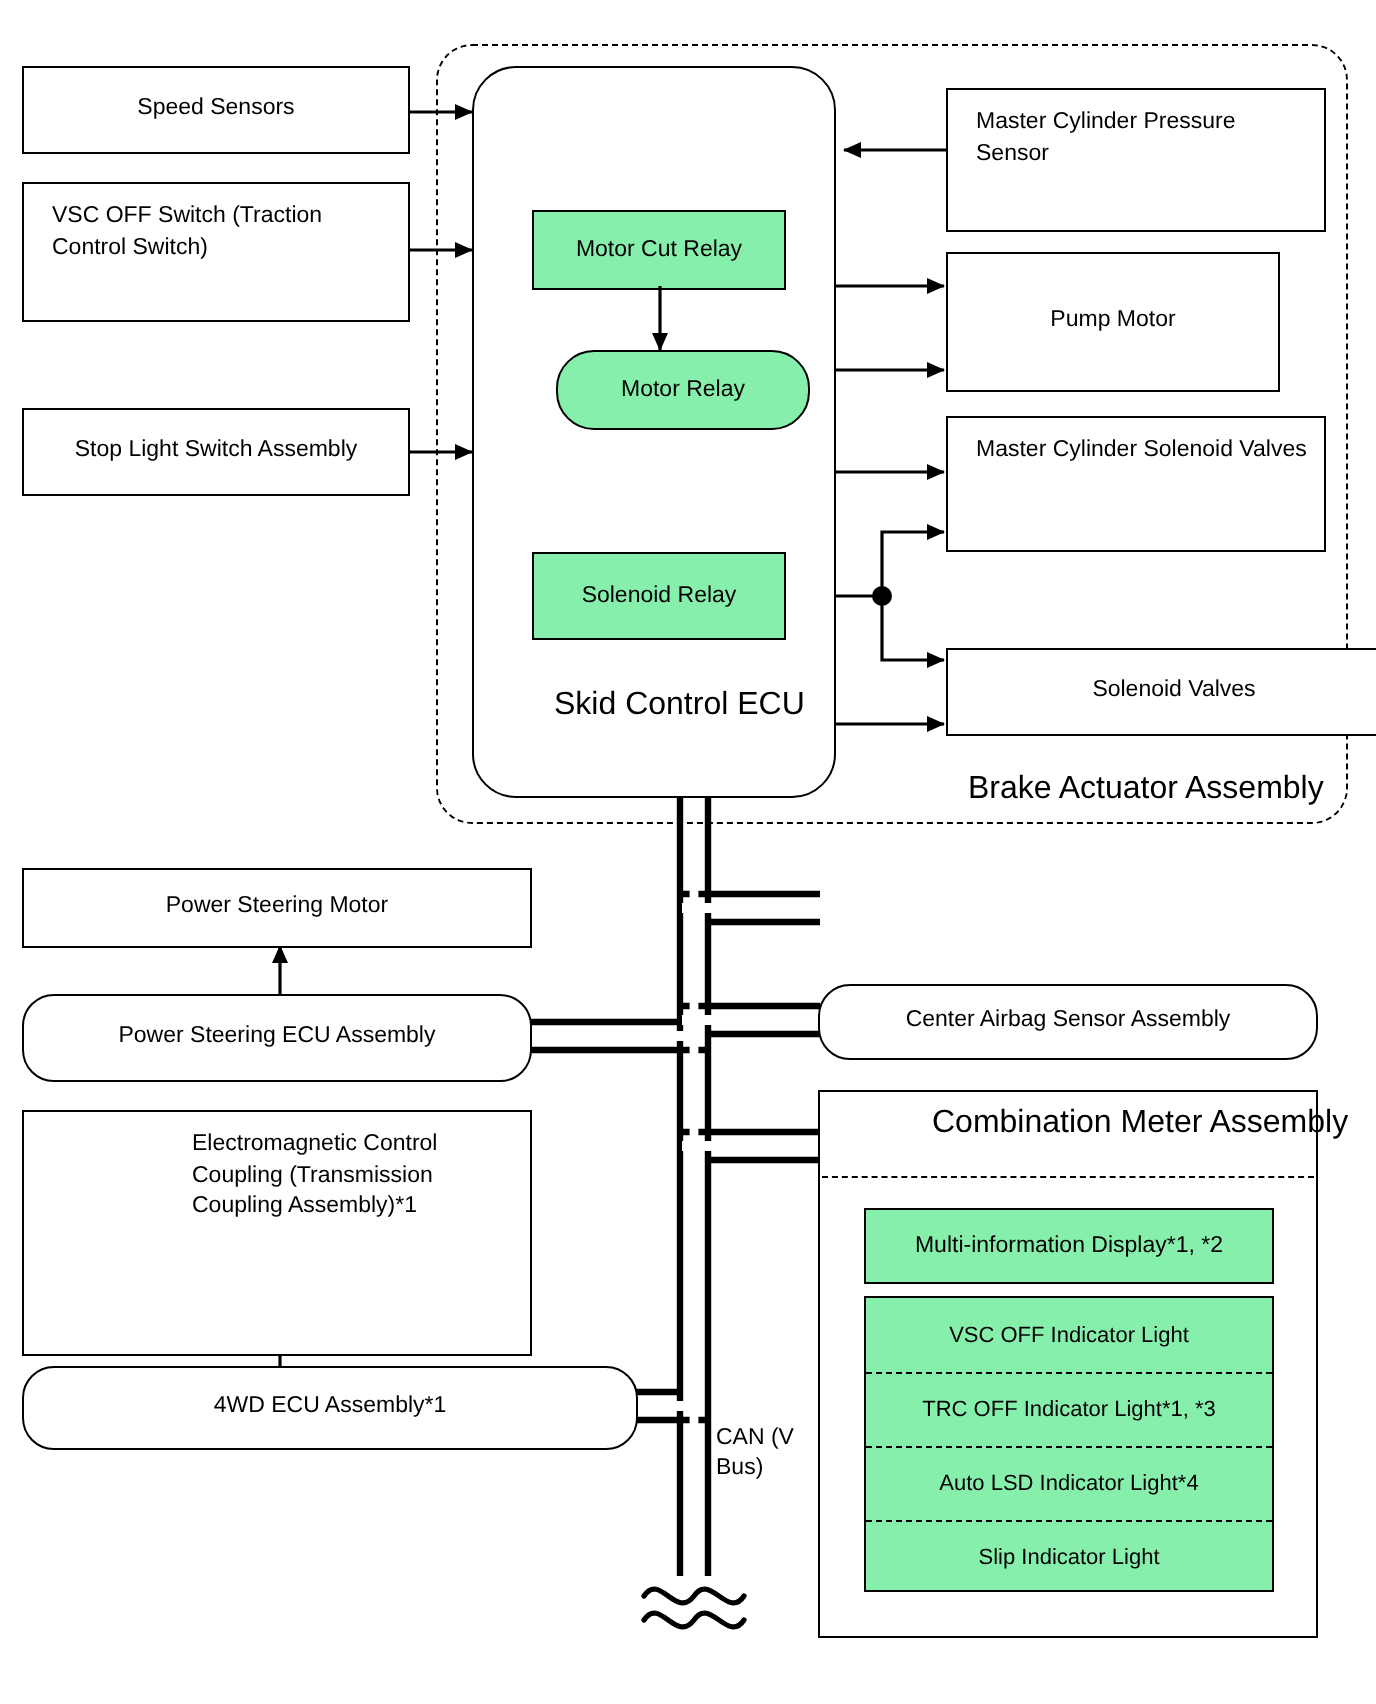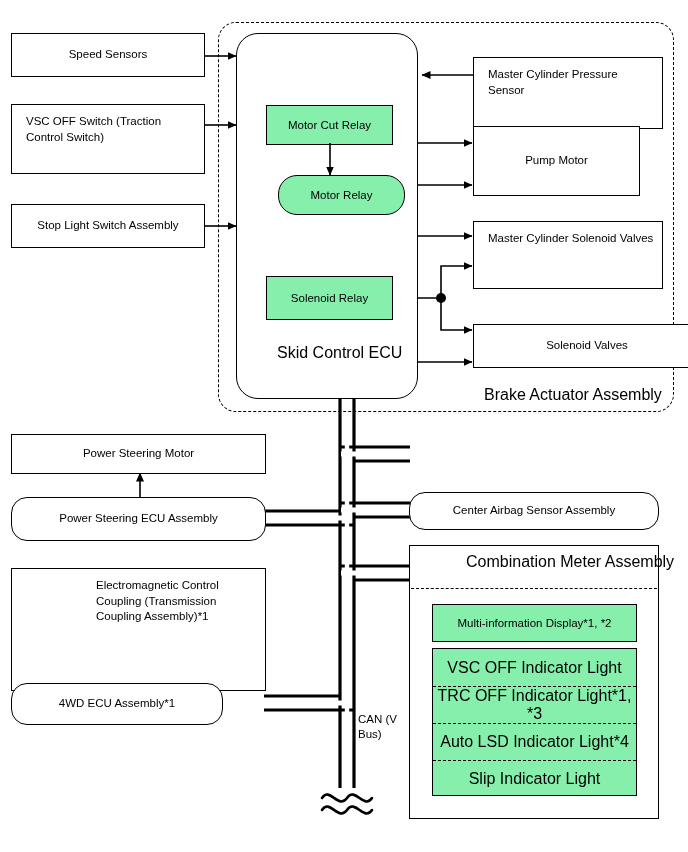--- a/index.html
+++ b/index.html
@@ -42,21 +42,20 @@
     align-items: center;
     justify-content: center;
     text-align: center;
   }
   .lbl-top-left {
     display: flex;
     align-items: flex-start;
     justify-content: flex-start;
     text-align: left;
     padding: 9px 8px 0 14px;
-    margin-top: 13px;
   }
   .group-dashed {
     position: absolute;
     box-sizing: border-box;
     border: 1.5px dashed #000000;
     border-radius: 18px;
     background: transparent;
     z-index: 1;
   }
   .group-caption {
@@ -74,21 +73,21 @@
     font-size: 11.5px;
     display: flex;
     align-items: center;
     justify-content: center;
     text-align: center;
     z-index: 4;
   }
   .inner-dashed-row {
     position: absolute;
     box-sizing: border-box;
-    font-size: 16px;
+    font-size: 11px;
     display: flex;
     align-items: center;
     justify-content: center;
     text-align: center;
     z-index: 5;
     border-top: 1.4px dashed #000000;
   }
   .inner-dashed-row.first { border-top: none; }
   .bus-label {
     position: absolute;
@@ -247,21 +246,21 @@
   </div>
 
   <div class="node rounded lbl-center" style="left:11px; top:497px; width:255px; height:44px;">
     <span>Power Steering ECU Assembly</span>
   </div>
 
   <div class="node lbl-top-left" style="left:11px; top:555px; width:255px; height:123px; padding-left:84px;">
     <span>Electromagnetic Control Coupling (Transmission Coupling Assembly)*1</span>
   </div>
 
-  <div class="node rounded lbl-center" style="left:11px; top:683px; width:212px; height:42px;">
+  <div class="node rounded lbl-center" style="left:11px; top:683px; width:308px; height:42px;">
     <span>4WD ECU Assembly*1</span>
   </div>
 
 
   <div class="node rounded lbl-center" style="left:409px; top:492px; width:250px; height:38px;">
     <span>Center Airbag Sensor Assembly</span>
   </div>
 
   <div class="node" style="left:409px; top:545px; width:250px; height:274px;"></div>
   <div class="group-caption" style="left:466px; top:553px; z-index:5;">Combination Meter Assembly</div>

